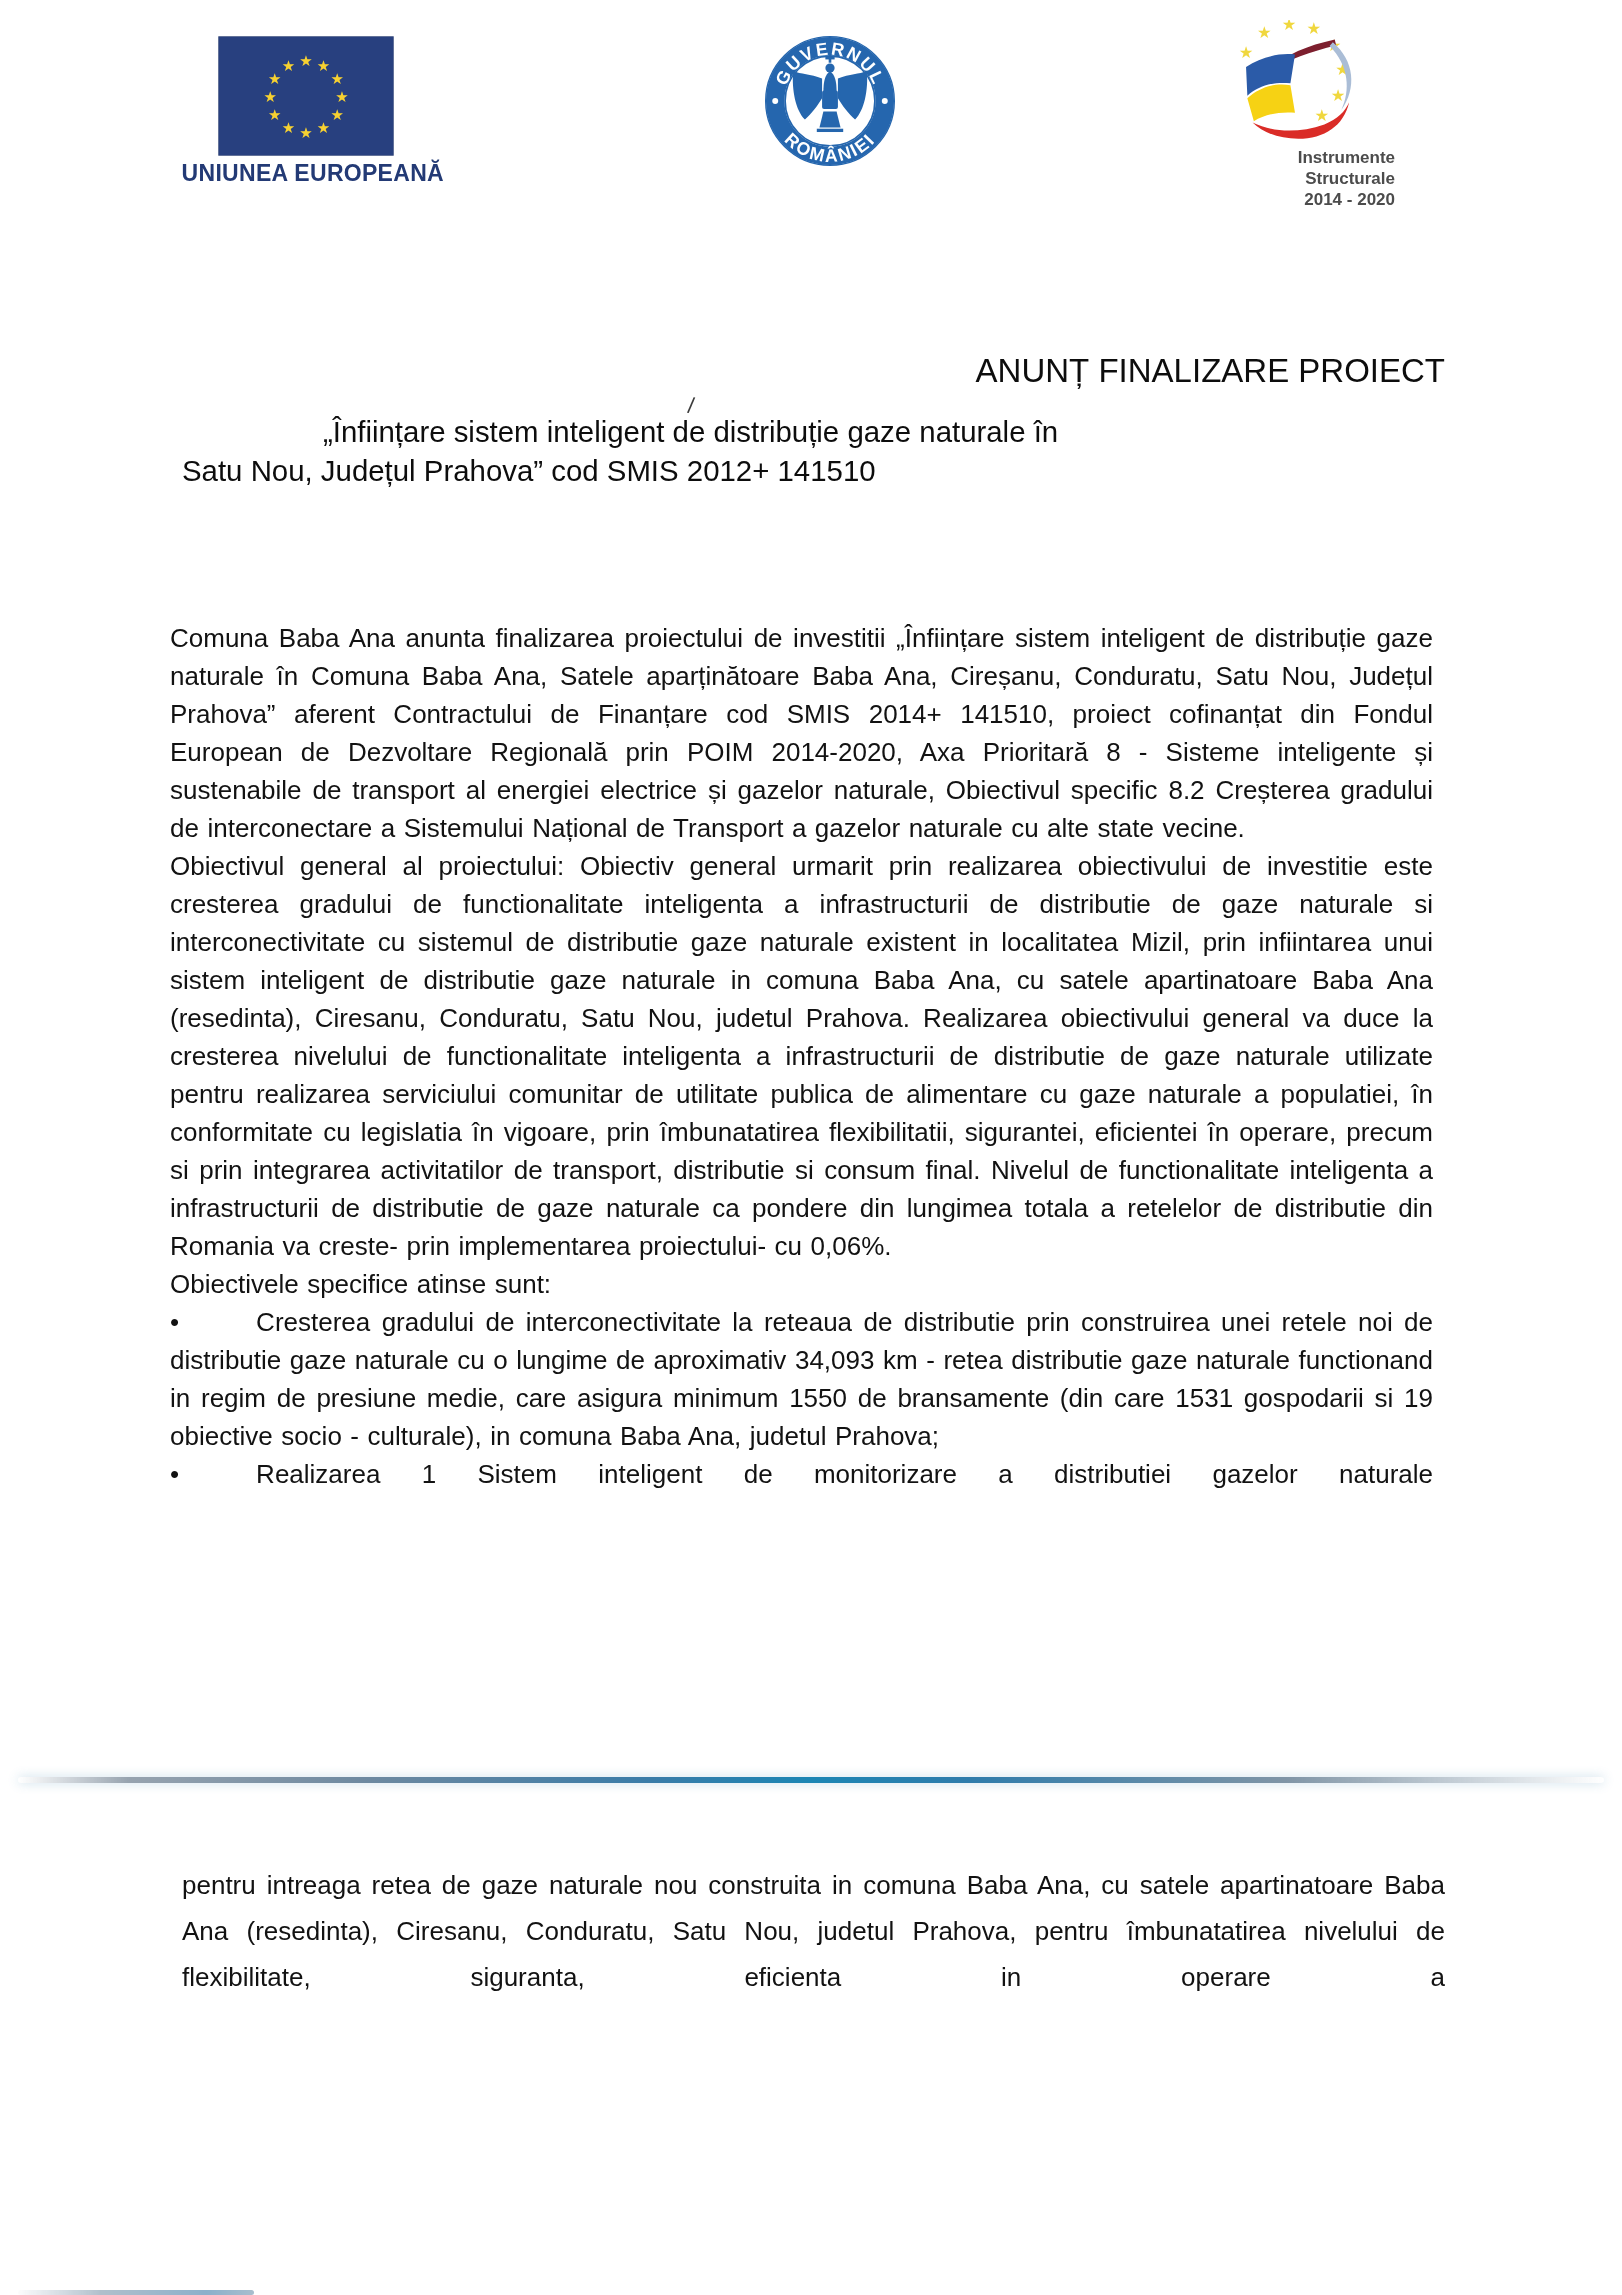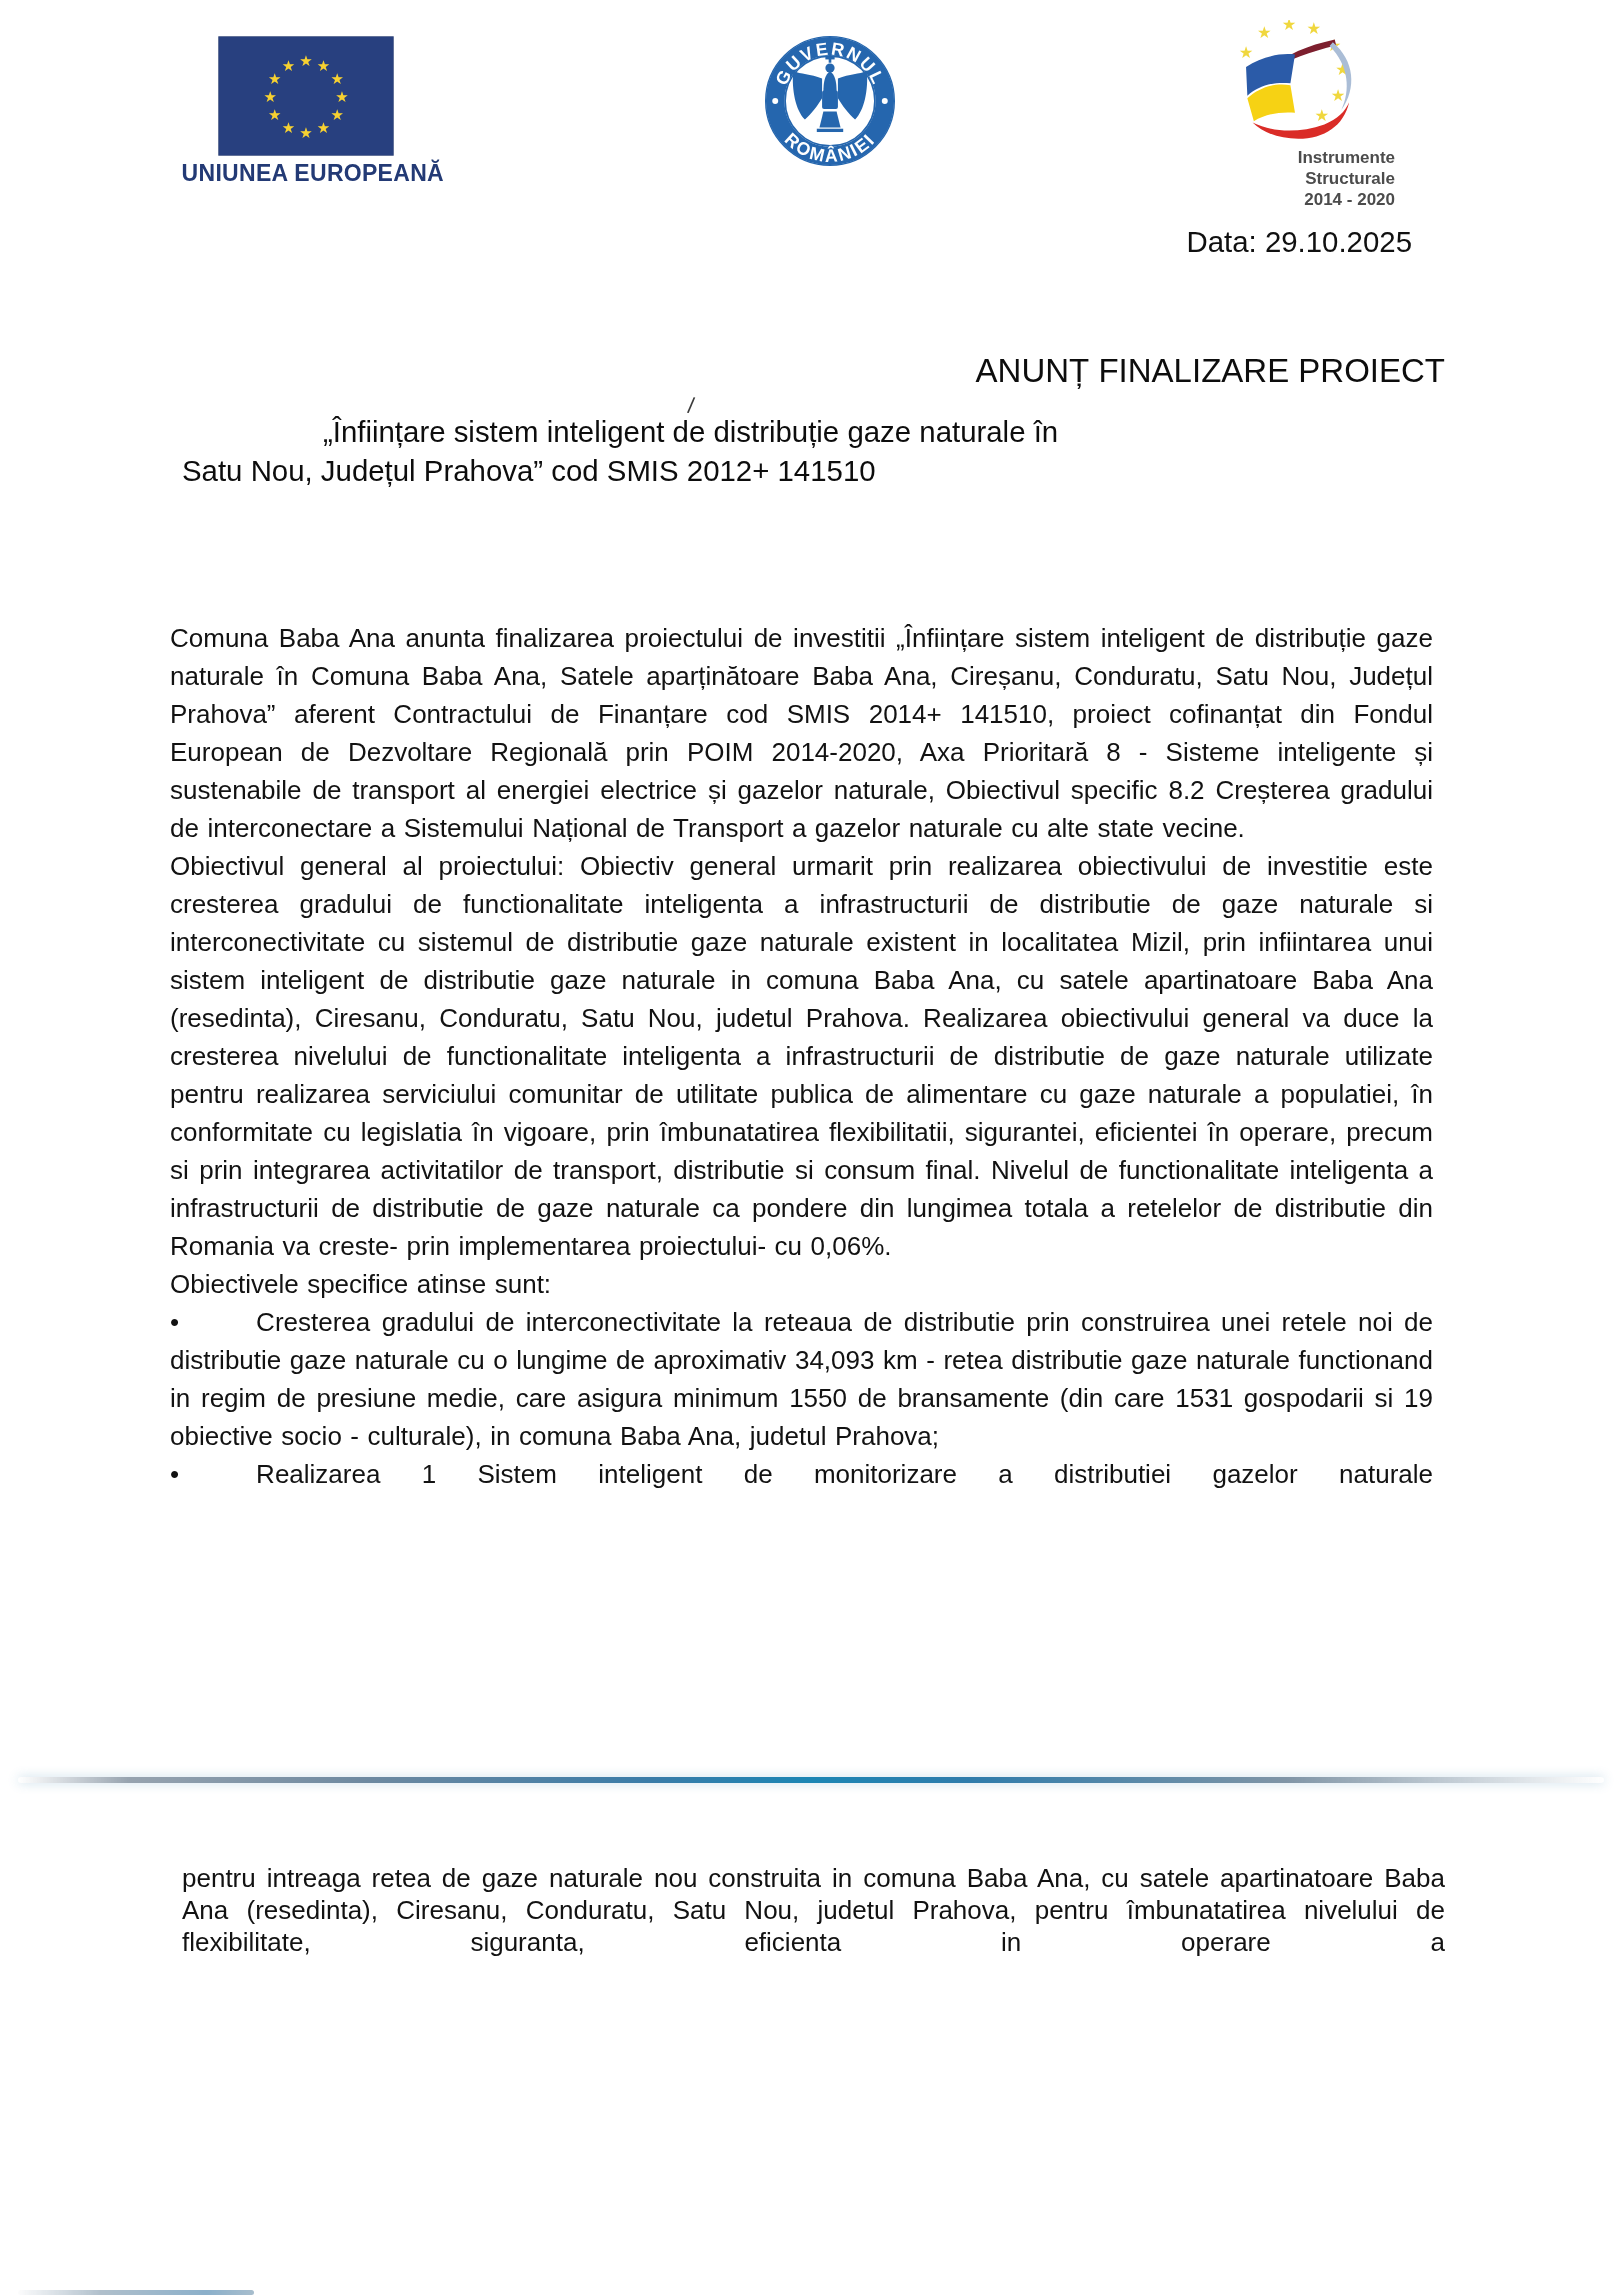--- a/index.html
+++ b/index.html
@@ -41,21 +41,21 @@
   .page-divider{position:absolute;top:1777px;left:18.3px;width:1586px;height:5.9px;border-radius:3.9px;
     background:linear-gradient(90deg,
       rgba(150,160,170,0) 0%, #97a3af 7%, #6d89a0 22%, #3a7ca8 40%,
       #1c86b4 50%, #2f7cab 60%, #8095a6 80%, rgba(150,160,170,0) 100%);
     box-shadow:0 0 10.5px rgba(70,140,180,.30);
     filter:blur(0.4px);}
   .bottom-divider{position:absolute;top:2290px;left:18.3px;width:236px;height:4.6px;border-radius:2.6px;opacity:.6;
     background:linear-gradient(90deg, rgba(150,160,170,.05), #7d96aa 35%, #3f7ca8 80%, #6f93ad 100%);
     filter:blur(0.4px);}
   .continuation-block{position:absolute;top:1862px;left:182px;width:1263px;
-    font-size:26px;line-height:32px;text-align:justify;word-spacing:1.3px;color:#121212;}
+    font-size:26px;line-height:46px;text-align:justify;word-spacing:1.3px;color:#121212;}
 </style>
 </head>
 <body>
 
 <div class="page">
 
   <div class="logo-eu">
     <div class="eu-flag">
       <svg viewBox="0 0 266 181">
         <g fill="#f7d131" font-size="23" text-anchor="middle" font-family="DejaVu Sans, sans-serif">
@@ -125,21 +125,20 @@
       <path d="M22,72 C46,56 76,50 97,53 L90,97 C62,94 40,102 24,116 Z" fill="#2b5ba8"></path>
       <path d="M24,120 C42,104 64,96 90,100 L97,142 C72,140 50,145 34,155 Z" fill="#f6d214"></path>
       <path d="M32,157 C62,172 102,174 142,160 C162,152 174,140 180,126 C172,162 142,182 102,182 C72,182 47,172 32,157 Z" fill="#da2c27"></path>
     </svg>
     <div class="instr-caption">
       <div>Instrumente Structurale</div>
       <div>2014 - 2020</div>
     </div>
   </div>
 
-  <div class="date-line">Data: 29.10.2025</div>
 
   <div class="doc-title">ANUNȚ FINALIZARE PROIECT</div>
   <div class="stray-mark">/</div>
 
   <div class="doc-subtitle">
     <span class="sub-line first">„Înființare sistem inteligent de distribuție gaze naturale în</span>
     <span class="sub-line">Satu Nou, Județul Prahova” cod SMIS 2012+ 141510</span>
   </div>
 
   <div class="body-block">

